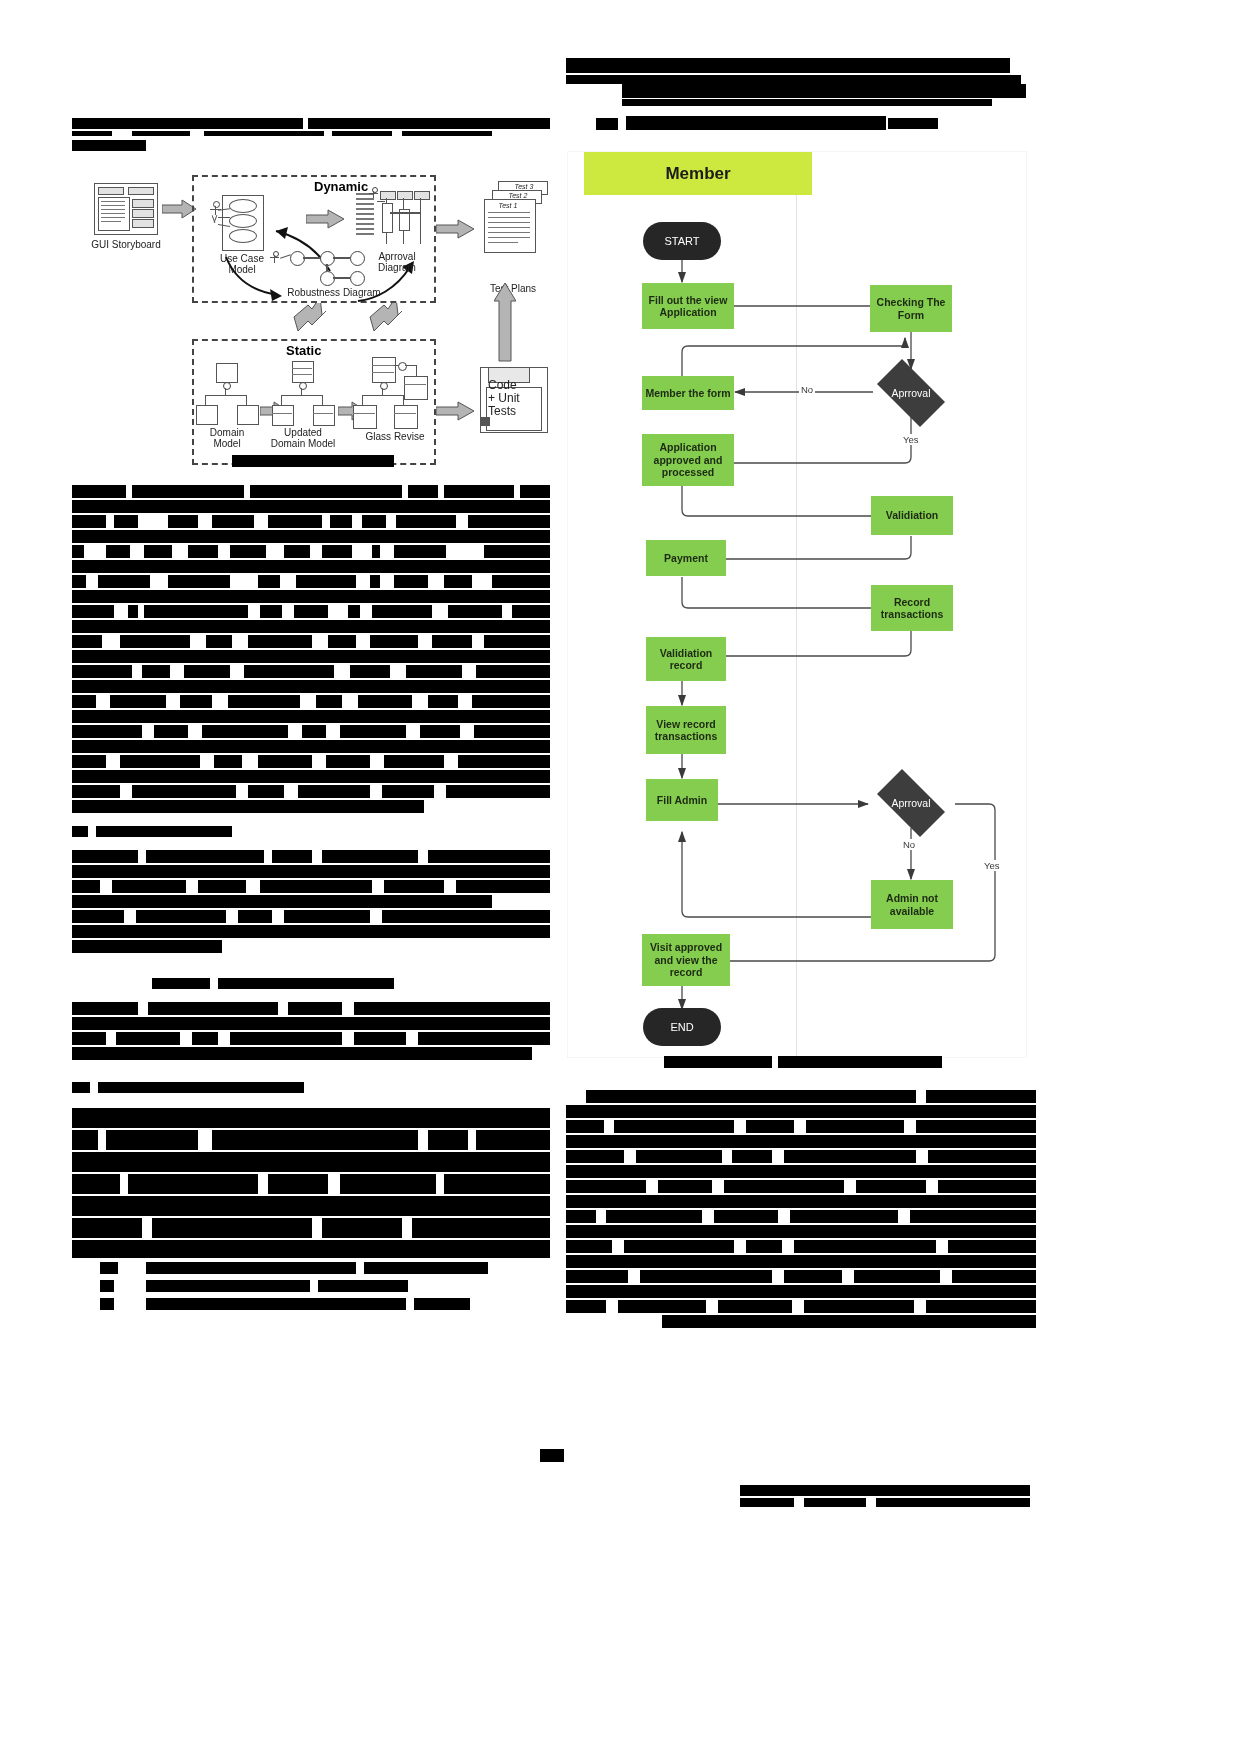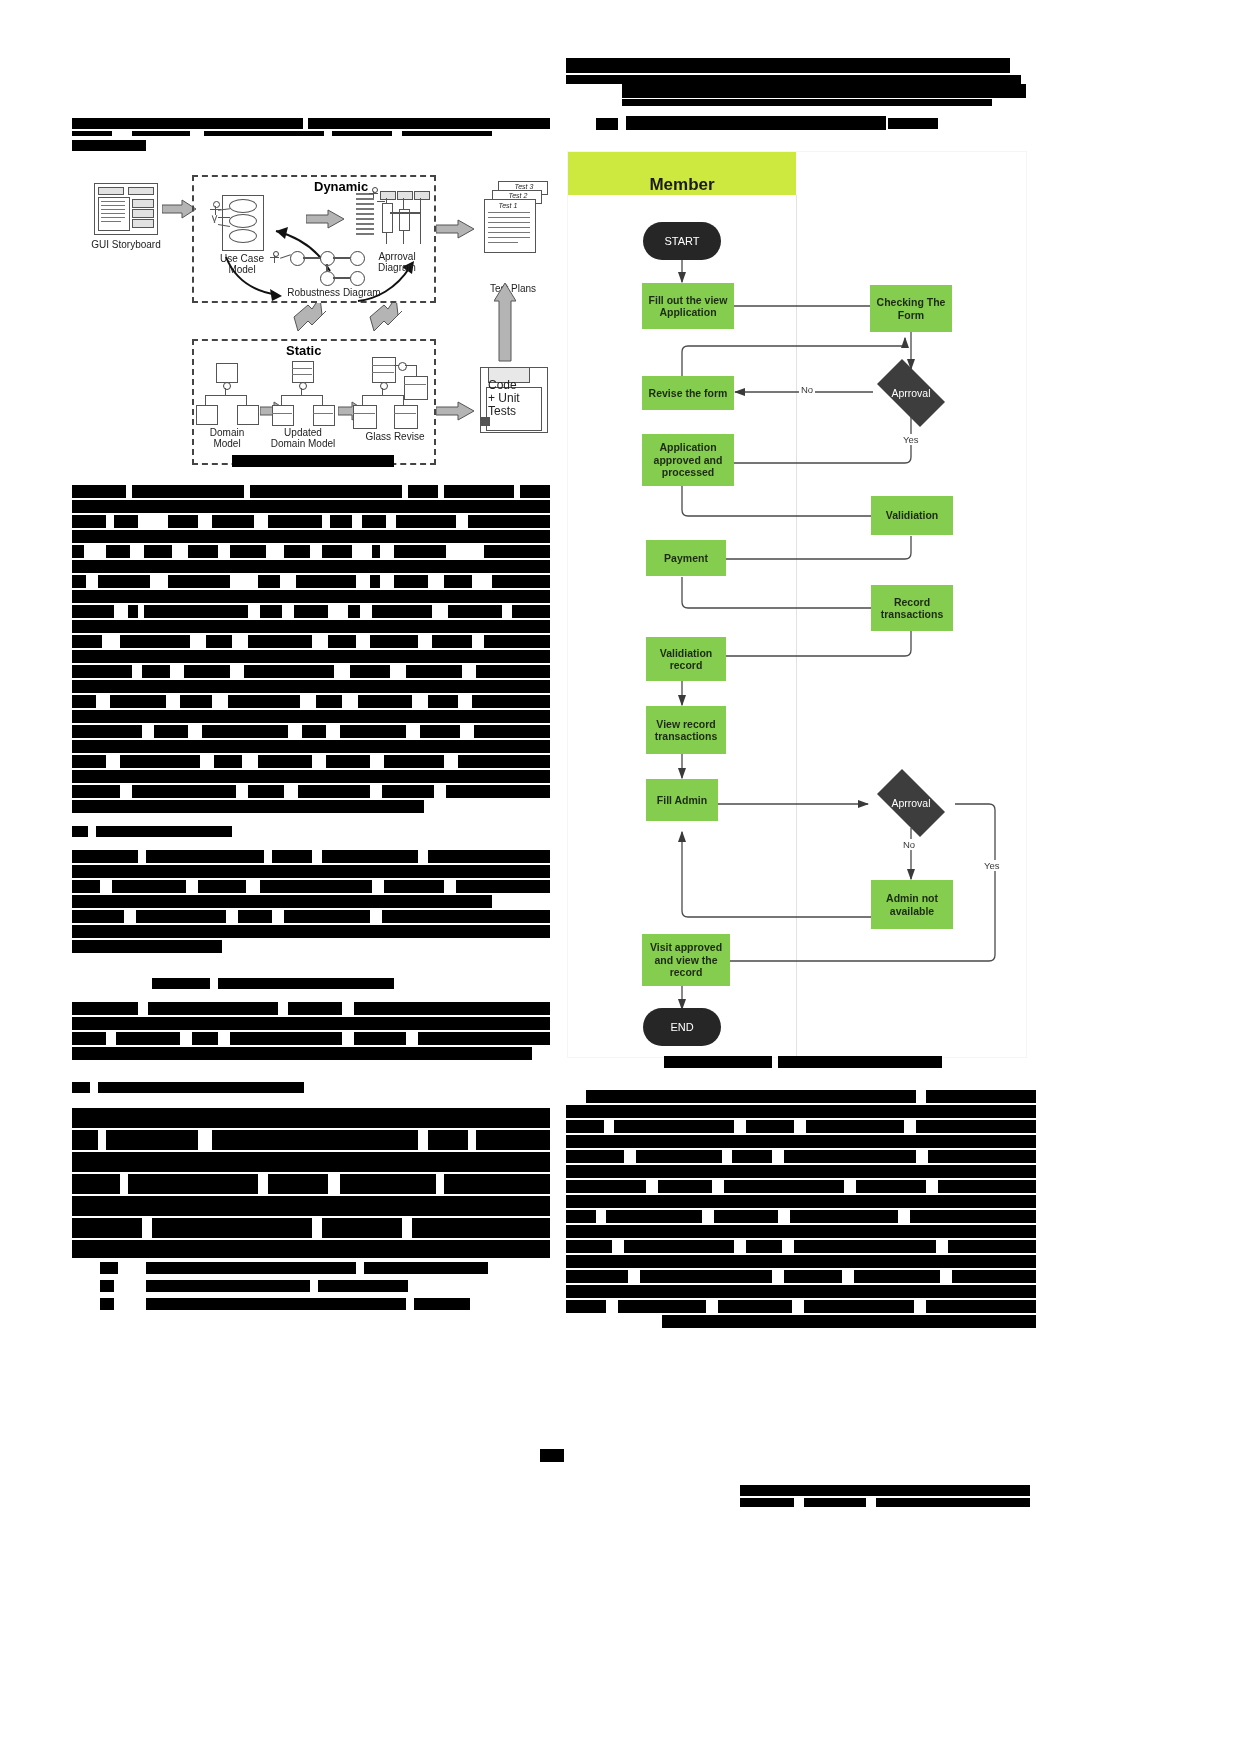--- a/index.html
+++ b/index.html
@@ -279,21 +279,21 @@
       <polygon points="5,80 5,20 0,20 11,2 22,20 17,20 17,80" fill="#b4b4b4" stroke="#555" stroke-width="1"></polygon>
     </svg>
   </div>
 
   <div class="redblock" style="left:232px;top:455px;width:162px;height:14px;">
     <div class="ln" style="left:0;top:0;width:162px;height:12px;"></div>
   </div>
 
   <div id="flow">
 
-    <div class="hdr" style="left:0;width:228px;background:#cde93f;align-items:flex-end;">
+    <div class="hdr" style="left:16px;width:228px;background:#cde93f;">
       <span>Member</span>
     </div>
     <div class="lane-div" style="left:228px;height:862px;"></div>
 
     <svg class="edges" viewBox="0 0 458 905">
       <defs>
         <marker id="ah" markerWidth="9" markerHeight="9" refX="8" refY="3.2" orient="auto">
           <polygon points="0,0 9,3.2 0,6.4" fill="#3a3a3a"></polygon>
         </marker>
       </defs>
@@ -340,21 +340,21 @@
     </div>
 
     <div class="node green" style="left:74px;top:131px;width:92px;height:46px;">
       <div>
         <span>Fill out the view</span><br>
         <span>Application</span>
       </div>
     </div>
 
     <div class="node green" style="left:74px;top:224px;width:92px;height:34px;">
-      <span>Revise the form</span>
+      <span>Member the form</span>
     </div>
 
     <div class="node green" style="left:74px;top:282px;width:92px;height:52px;">
       <div>
         <span>Application</span><br>
         <span>approved and</span><br>
         <span>processed</span>
       </div>
     </div>
 

